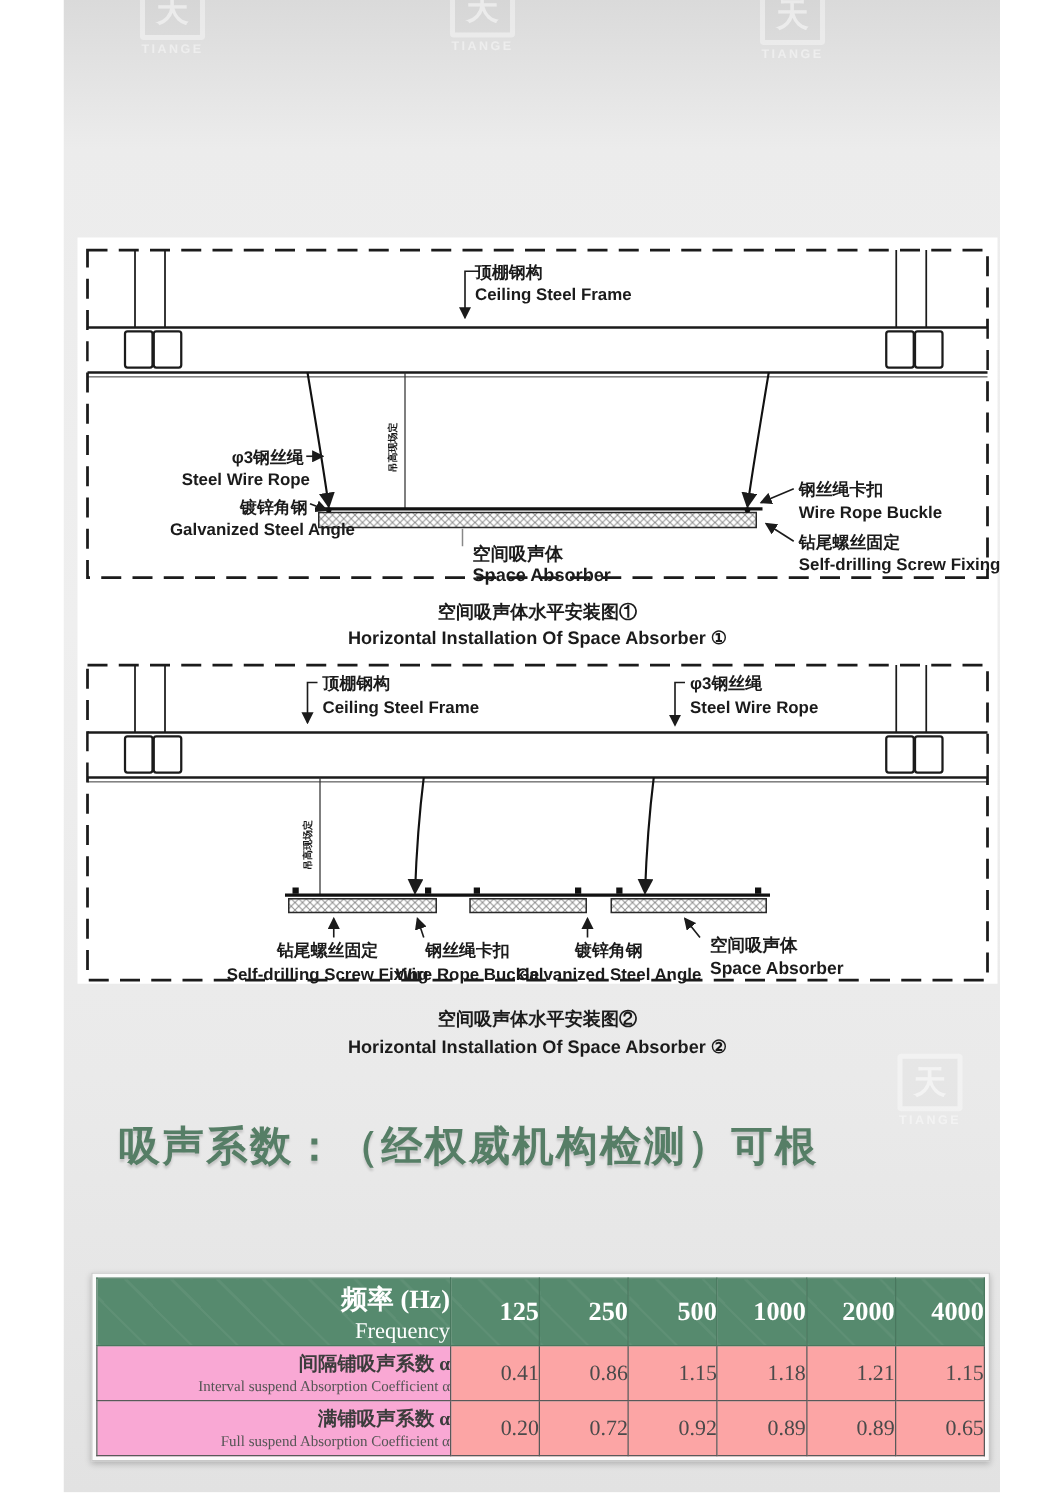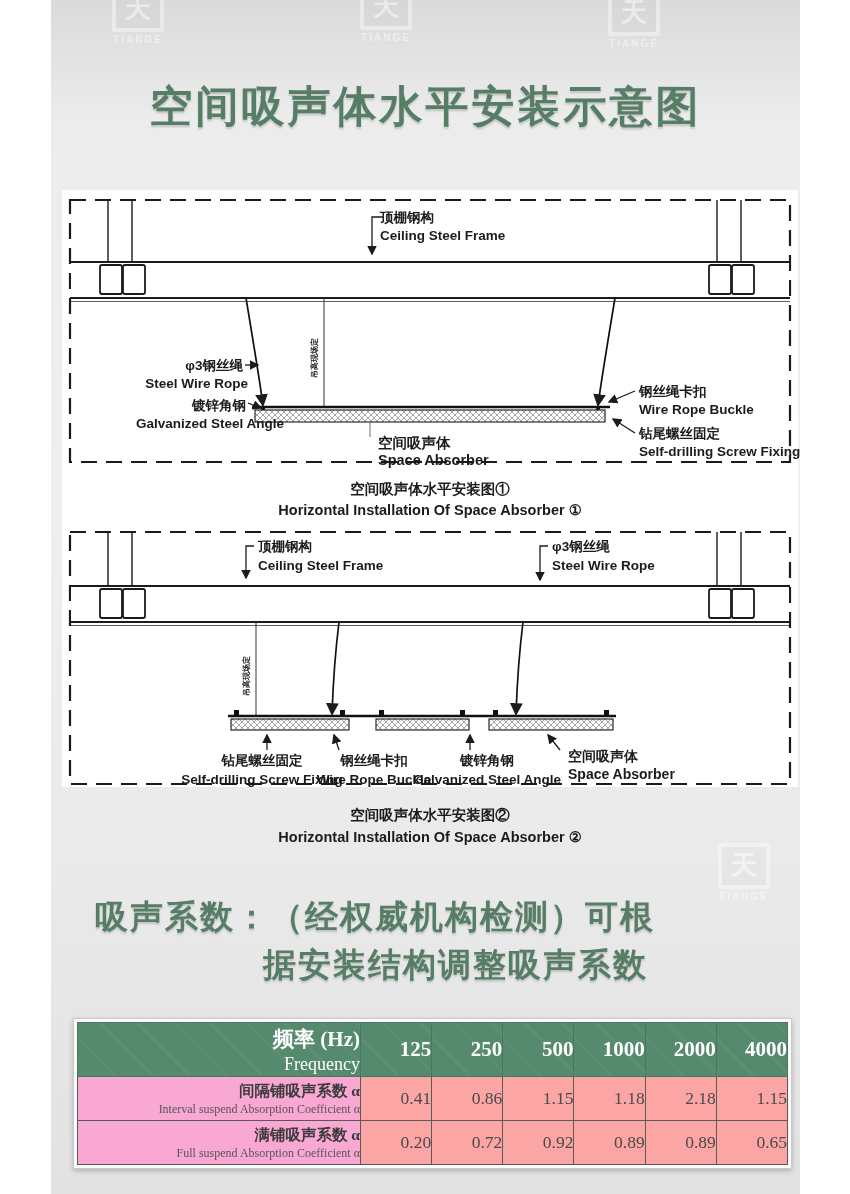--- a/index.html
+++ b/index.html
@@ -53,21 +53,20 @@
     </div>
     <div class="watermark" style="left:548px;top:-10px;">
       <div class="wm-box">天</div>
       <div class="wm-text">TIANGE</div>
     </div>
     <div class="watermark" style="left:658px;top:843px;">
       <div class="wm-box">天</div>
       <div class="wm-text">TIANGE</div>
     </div>
 
-    <div class="page-title">空间吸声体水平安装示意图</div>
 
     <div class="diagram-panel">
 
       <svg class="diagram-svg" style="top:0;" viewBox="0 0 736 334">
         <defs>
           <marker id="m1a" viewBox="0 0 10 10" refX="8.5" refY="5" markerWidth="7.5" markerHeight="7.5" orient="auto">
             <path d="M0,0 L10,5 L0,10 z" fill="#1b1b1b"></path>
           </marker>
           <pattern id="hp1" width="6" height="6" patternUnits="userSpaceOnUse">
             <rect width="6" height="6" fill="#ffffff"></rect>
@@ -202,21 +201,20 @@
         <text x="506" y="237" font-size="14" fill="#d0392b">空间吸声体</text>
         <text x="506" y="255" font-size="14" fill="#d0392b">Space Absorber</text>
 
         <text x="368" y="296" font-size="14.5" text-anchor="middle">空间吸声体水平安装图②</text>
         <text x="368" y="318" font-size="14.5" text-anchor="middle">Horizontal Installation Of Space Absorber ②</text>
       </svg>
     </div>
 
     <div class="sec-heading">
       <div class="l1">吸声系数：（经权威机构检测）可根</div>
-      <div class="l2">据安装结构调整吸声系数</div>
     </div>
 
     <div class="coef-table-wrap">
       <table class="coef">
         <colgroup>
           <col style="width:283px;">
             <col>
             <col>
             <col>
             <col>
@@ -240,21 +238,21 @@
         <tbody>
           <tr>
             <td class="row-label">
               <div class="rl-cn">间隔铺吸声系数 α</div>
               <div class="rl-en">Interval suspend Absorption Coefficient α</div>
             </td>
             <td class="val">0.41</td>
             <td class="val">0.86</td>
             <td class="val">1.15</td>
             <td class="val">1.18</td>
-            <td class="val">2.18</td>
+            <td class="val">1.21</td>
             <td class="val">1.15</td>
           </tr>
           <tr>
             <td class="row-label">
               <div class="rl-cn">满铺吸声系数 α</div>
               <div class="rl-en">Full suspend Absorption Coefficient α</div>
             </td>
             <td class="val">0.20</td>
             <td class="val">0.72</td>
             <td class="val">0.92</td>

